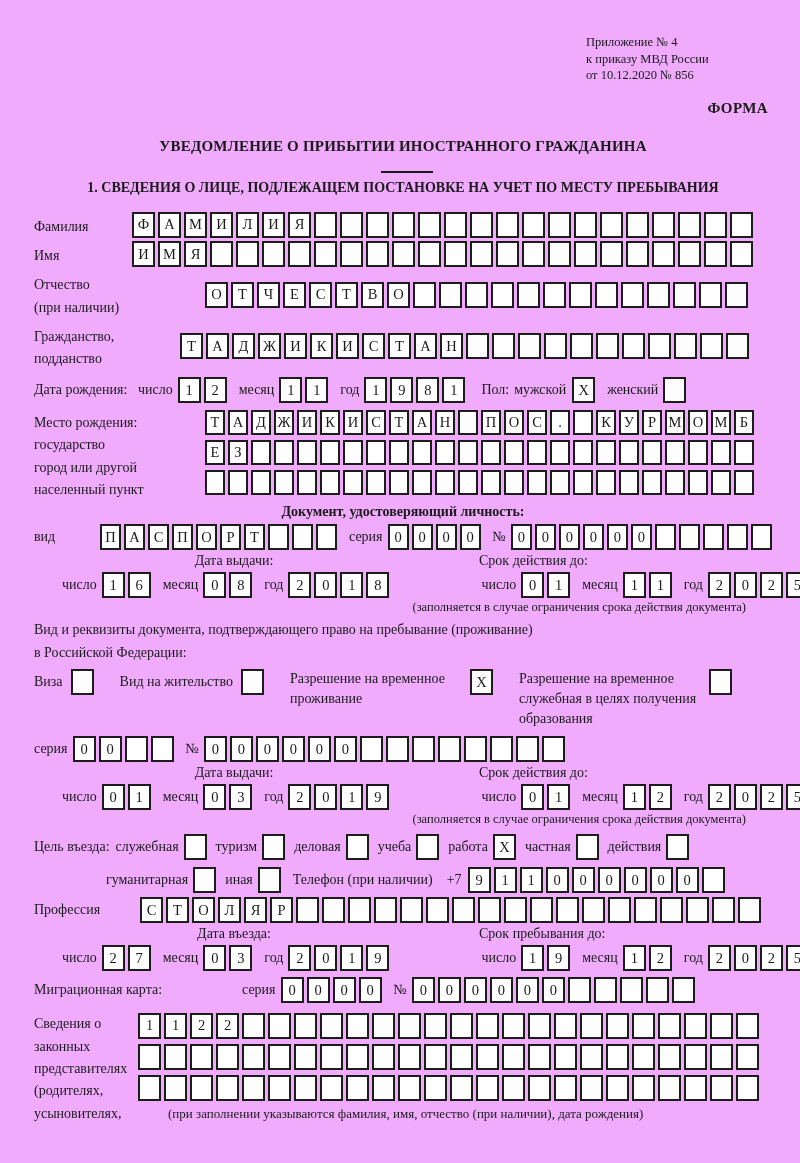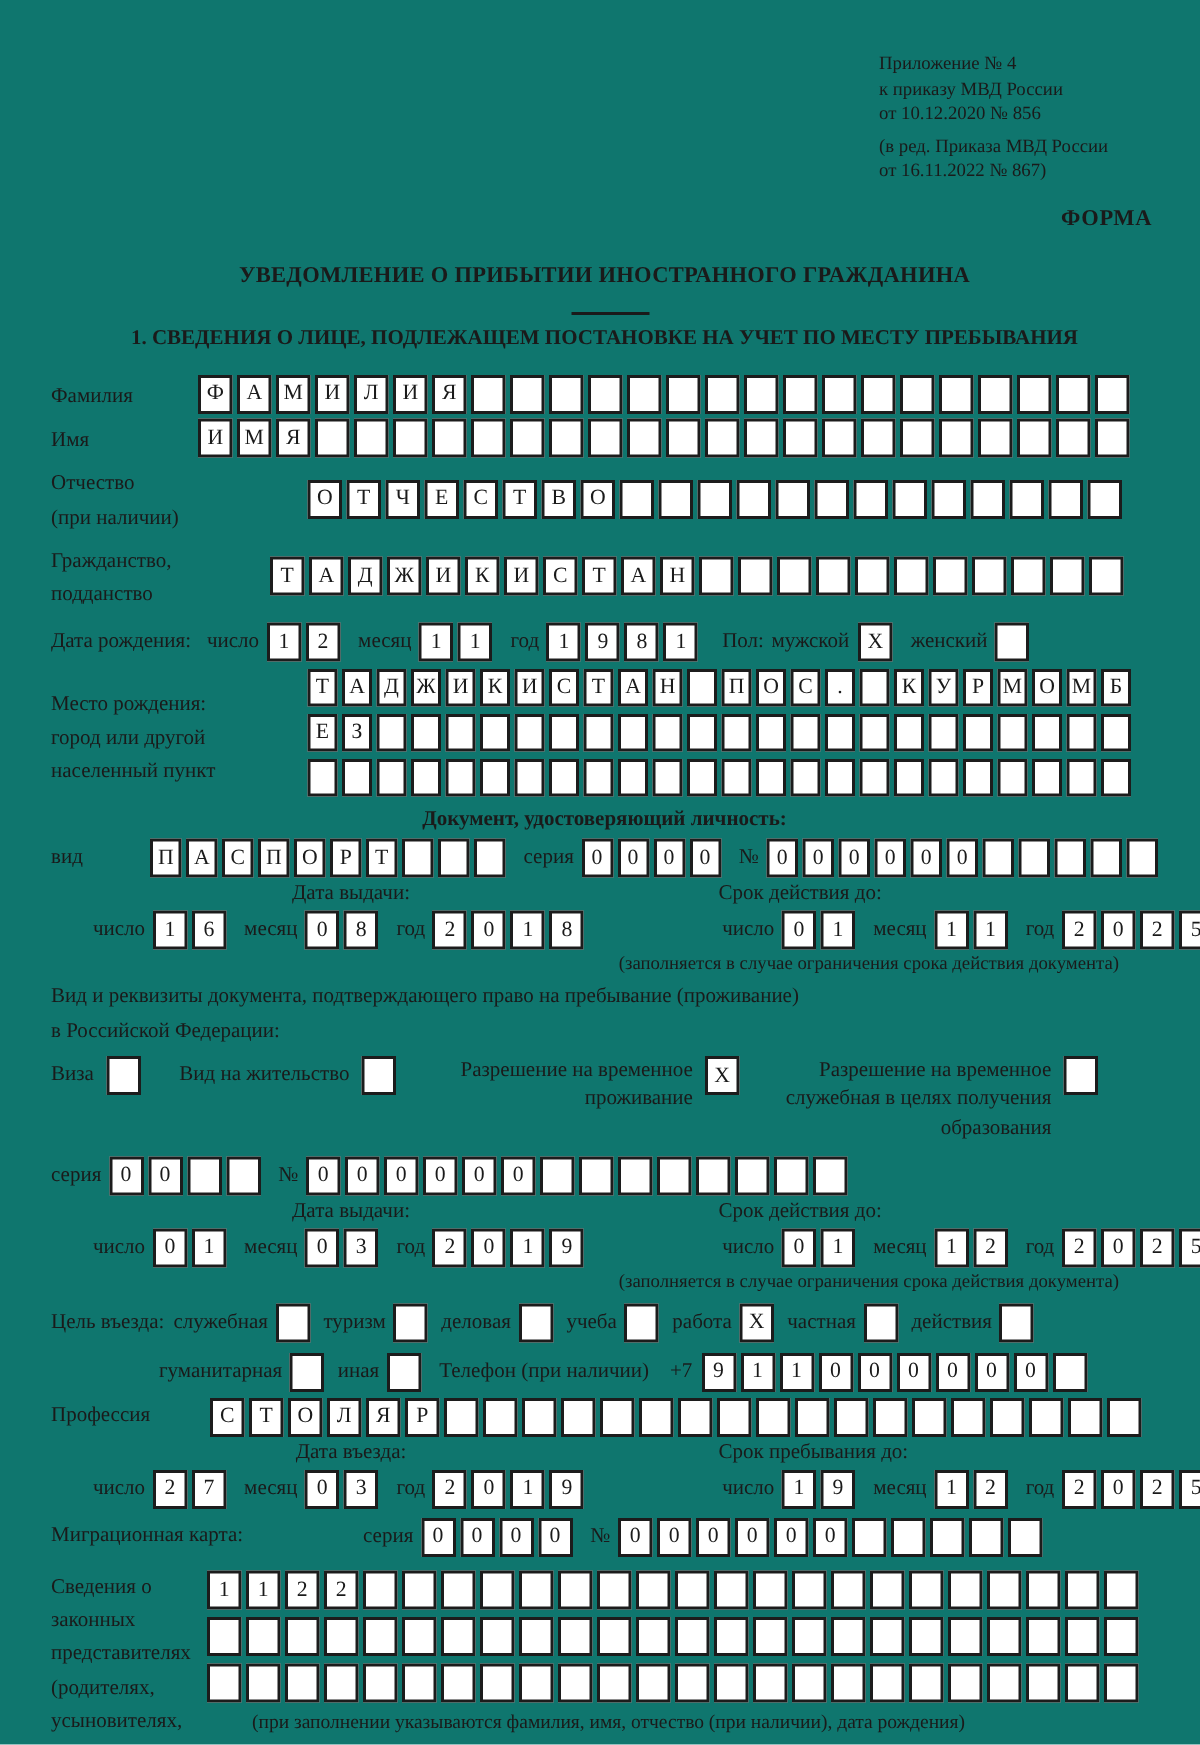--- a/index.html
+++ b/index.html
@@ -1,18 +1,18 @@
 <!DOCTYPE html>
 <html><head>
 <meta charset="utf-8">
 <style>
   html,body {margin:0; padding:0; background:#ffffff;}
   .page {
     width:800px; height:1163px; box-sizing:border-box; overflow:hidden;
-    background:#0f766e; color:#1a1a1a;
+    background:#f0abfc; color:#1a1a1a;
     font-family:"Liberation Serif","DejaVu Serif",serif;
     font-size:14px; padding:34px 28px 10px 34px; position:relative;
   }
   
   .refblock {margin-left:552px; width:186px; font-size:12.5px; line-height:1.32;}
   .refblock .amend {margin-top:5px;}
   .forma {text-align:right; padding-right:4px; font-weight:bold; font-size:15px; margin-top:16px; letter-spacing:0.4px;}
   .title {text-align:center; font-weight:bold; font-size:15px; margin-top:18px; line-height:1.5; letter-spacing:0.2px;}
   .title .blank {display:inline-block; width:52px; height:13px; border-bottom:2px solid #1a1a1a; margin-left:8px;}
   .sec-heading {text-align:center; font-weight:bold; font-size:14px; margin-bottom:16px;}
@@ -52,21 +52,21 @@
   .dword.first {margin-left:0;}
 
   .note {font-size:12.5px; text-align:right; padding-right:26px; margin:2px 0 4px;}
   .pline {margin:7px 0 2px;}
 
   
   .optrow {display:flex; align-items:flex-start; margin:8px 0 6px;}
   .opt {display:flex; align-items:flex-start;}
   .opt + .opt {margin-left:26px;}
   .optlabel {padding-top:3px; margin-right:8px; line-height:1.4;}
-  .opt-c .optlabel {text-align:right; padding-top:0;}
+  .opt-c .optlabel {text-align:left; padding-top:0;}
   .opt3 .optlabel {width:172px;}
   .opt4 .optlabel {width:182px;}
 
   
   .prow {display:flex; align-items:center; margin:7px 0 4px;}
   .pair {display:flex; align-items:center;}
   .pair .cells {margin-left:5px;}
   .pair + .pair {margin-left:9px;text-align:center;}
   .prow2-indent {margin-left:72px;}
   .phone-label {margin-left:12px;}
@@ -76,24 +76,20 @@
 </style>
 </head>
 <body>
 
 <div class="page">
 
   <div class="refblock">
     <div>Приложение № 4</div>
     <div>к приказу МВД России</div>
     <div>от 10.12.2020 № 856</div>
-    <div class="amend">
-      <div>(в ред. Приказа МВД России</div>
-      <div>от 16.11.2022 № 867)</div>
-    </div>
   </div>
 
   <div class="forma">ФОРМА</div>
 
   <div class="title">
     <div>УВЕДОМЛЕНИЕ О ПРИБЫТИИ ИНОСТРАННОГО ГРАЖДАНИНА</div>
     <div><span class="blank"></span></div>
   </div>
 
   <div class="sec-heading">1. СВЕДЕНИЯ О ЛИЦЕ, ПОДЛЕЖАЩЕМ ПОСТАНОВКЕ НА УЧЕТ ПО МЕСТУ ПРЕБЫВАНИЯ</div>
@@ -245,20 +241,21 @@
       </div>
     <span class="dword">женский</span>
     <div class="cells">
         <div class="cell"></div>
       </div>
   </div>
 
   <div class="frow" style="margin-top:5px;">
     <div class="flabel w-place">
       <div>Место рождения:</div>
+      <div>государство</div>
       <div>город или другой</div>
       <div>населенный пункт</div>
     </div>
     <div class="stack">
       <div class="cells compact">
           <div class="cell">Т</div>
           <div class="cell">А</div>
           <div class="cell">Д</div>
           <div class="cell">Ж</div>
           <div class="cell">И</div>

